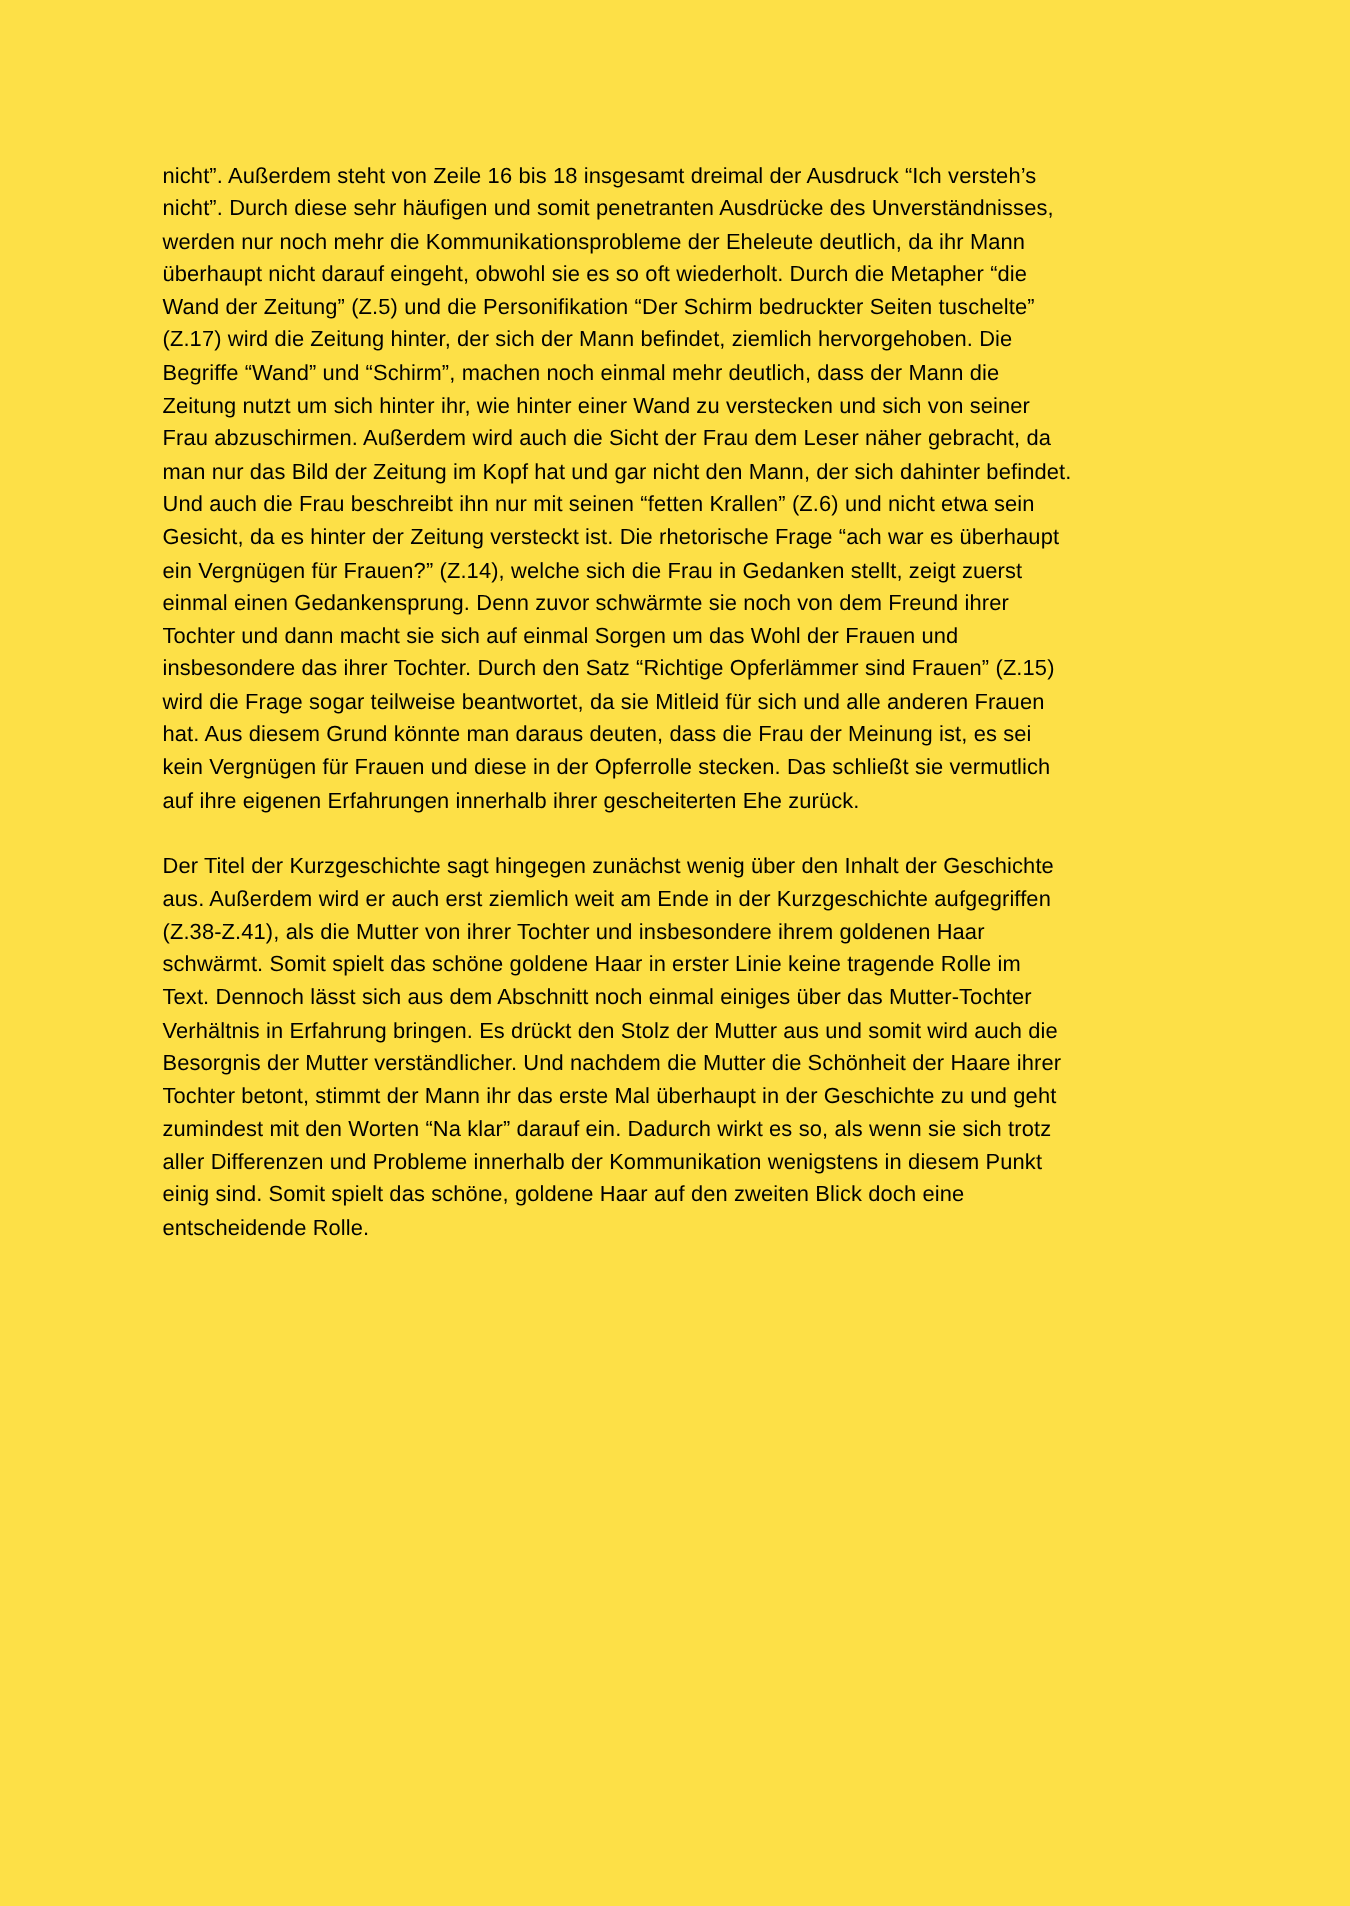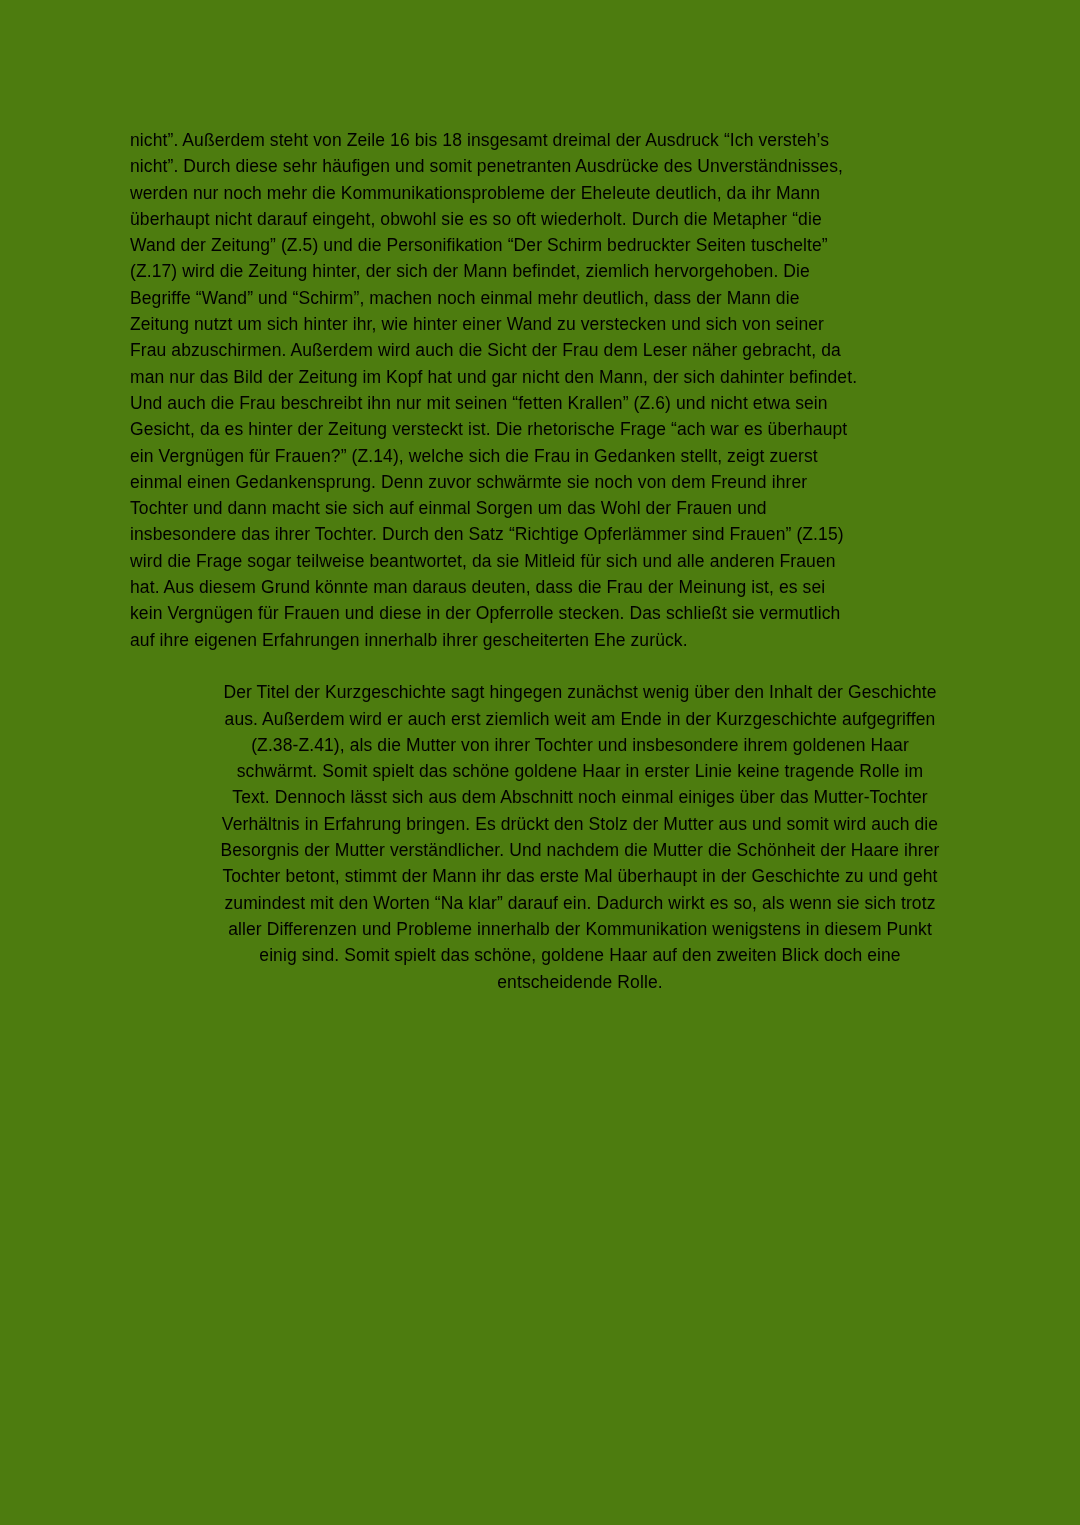--- a/index.html
+++ b/index.html
@@ -4,41 +4,40 @@
 <style>
   html, body {
     margin: 0;
     padding: 0;
     background: #ffffff;
   }
   .page {
     position: relative;
     width: 1080px;
     height: 1525px;
-    background: #4d7c0f;
+    background: #fde047;
     overflow: hidden;
     font-family: "Liberation Sans", "DejaVu Sans", sans-serif;
   }
   .content {
     position: absolute;
     left: 130px;
     top: 127px;
     width: 900px;
     color: #000000;
   }
   .para {
     font-size: 17.5px;
     line-height: 26.3px;
     letter-spacing: 0.1px;
     white-space: pre-line;
     margin: 0;
   }
   .para + .para {
     margin-top: 26.3px;
-    text-align: center;
   }
 </style>
 </head>
 <body>
 
 <div class="page">
   <div class="content">
     <p class="para">nicht”. Außerdem steht von Zeile 16 bis 18 insgesamt dreimal der Ausdruck “Ich versteh’s
 nicht”. Durch diese sehr häufigen und somit penetranten Ausdrücke des Unverständnisses,
 werden nur noch mehr die Kommunikationsprobleme der Eheleute deutlich, da ihr Mann

